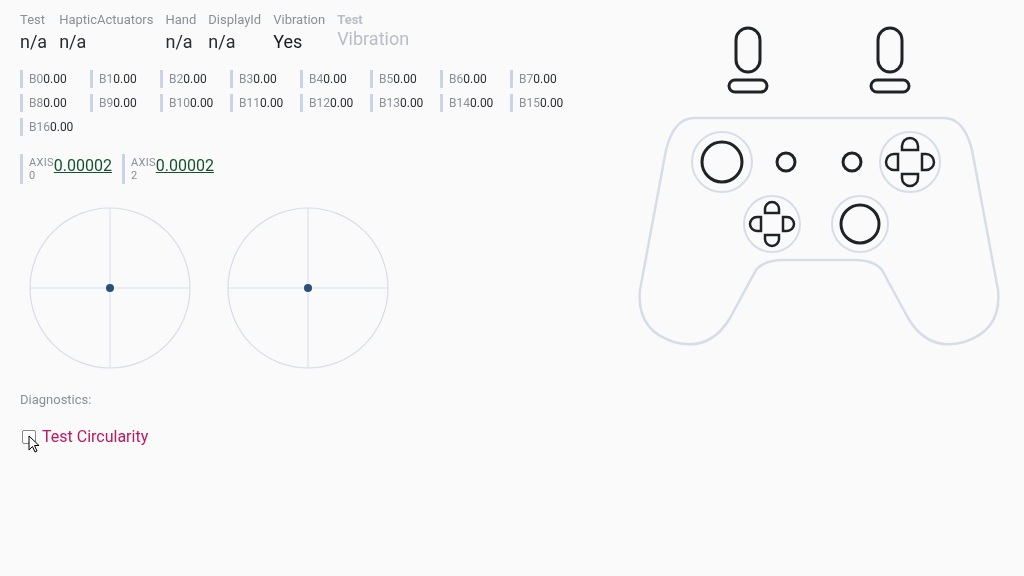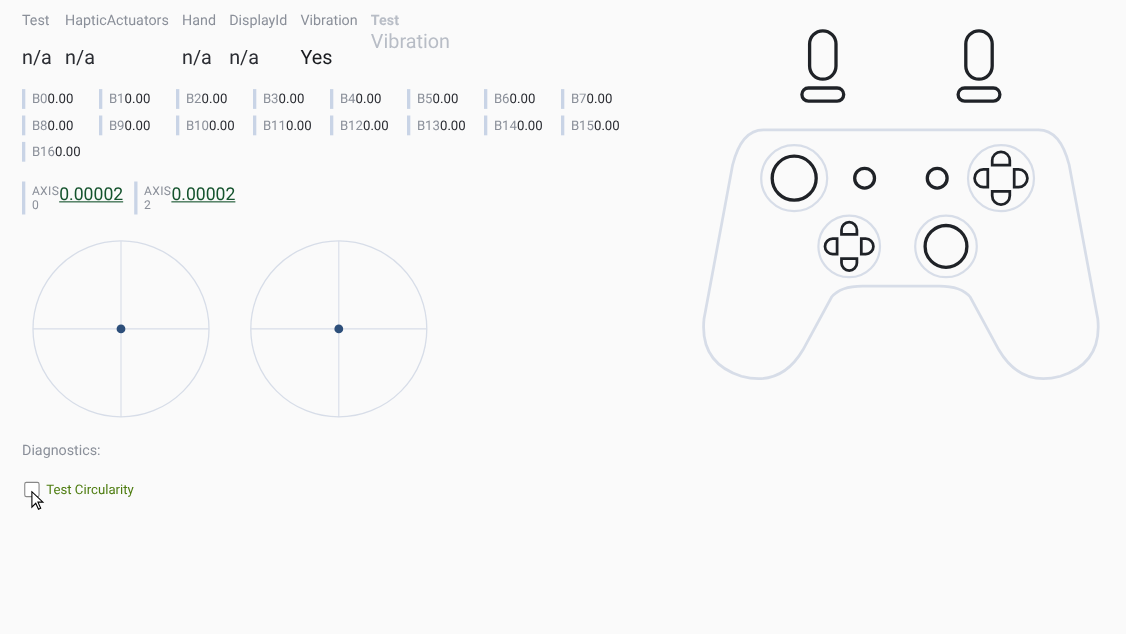--- a/index.html
+++ b/index.html
@@ -17,21 +17,21 @@
     top: 12px;
     width: 600px;
   }
   .info-row {
     display: flex;
     gap: 12px;
     margin-bottom: 18px;
   }
   .info-block { display: flex; flex-direction: column; }
   .info-label { font-size: 13px; color: #8a8f99; }
-  .info-value { font-size: 18px; color: #2b2d33; margin-top: 15px; }
+  .info-value { font-size: 18px; color: #2b2d33; margin-top: 4px; }
   .info-value.yes { color: #1a1c20; }
   .test-label { font-size: 13px; color: #b8bdc6; font-weight: bold; }
   .test-value { font-size: 18px; color: #b8bdc6; margin-top: 1px; }
 
   .button-grid {
     display: flex;
     flex-wrap: wrap;
     gap: 6px 6px;
     margin-bottom: 18px;
     width: 570px;
@@ -86,21 +86,21 @@
     gap: 6px;
     margin-left: 2px;
     position: relative;
   }
   .chk {
     width: 14px; height: 14px;
     border: 1px solid #888;
     border-radius: 2px;
     background: #fff;
   }
-  .check-label { font-size: 12px; color: #4d7c0f; }
+  .check-label { font-size: 16px; color: #be185d; }
   .cursor {
     position: absolute;
     left: 6px;
     top: 8px;
     pointer-events: none;
   }
 
   .controller-viz {
     position: absolute;
     right: 20px;

